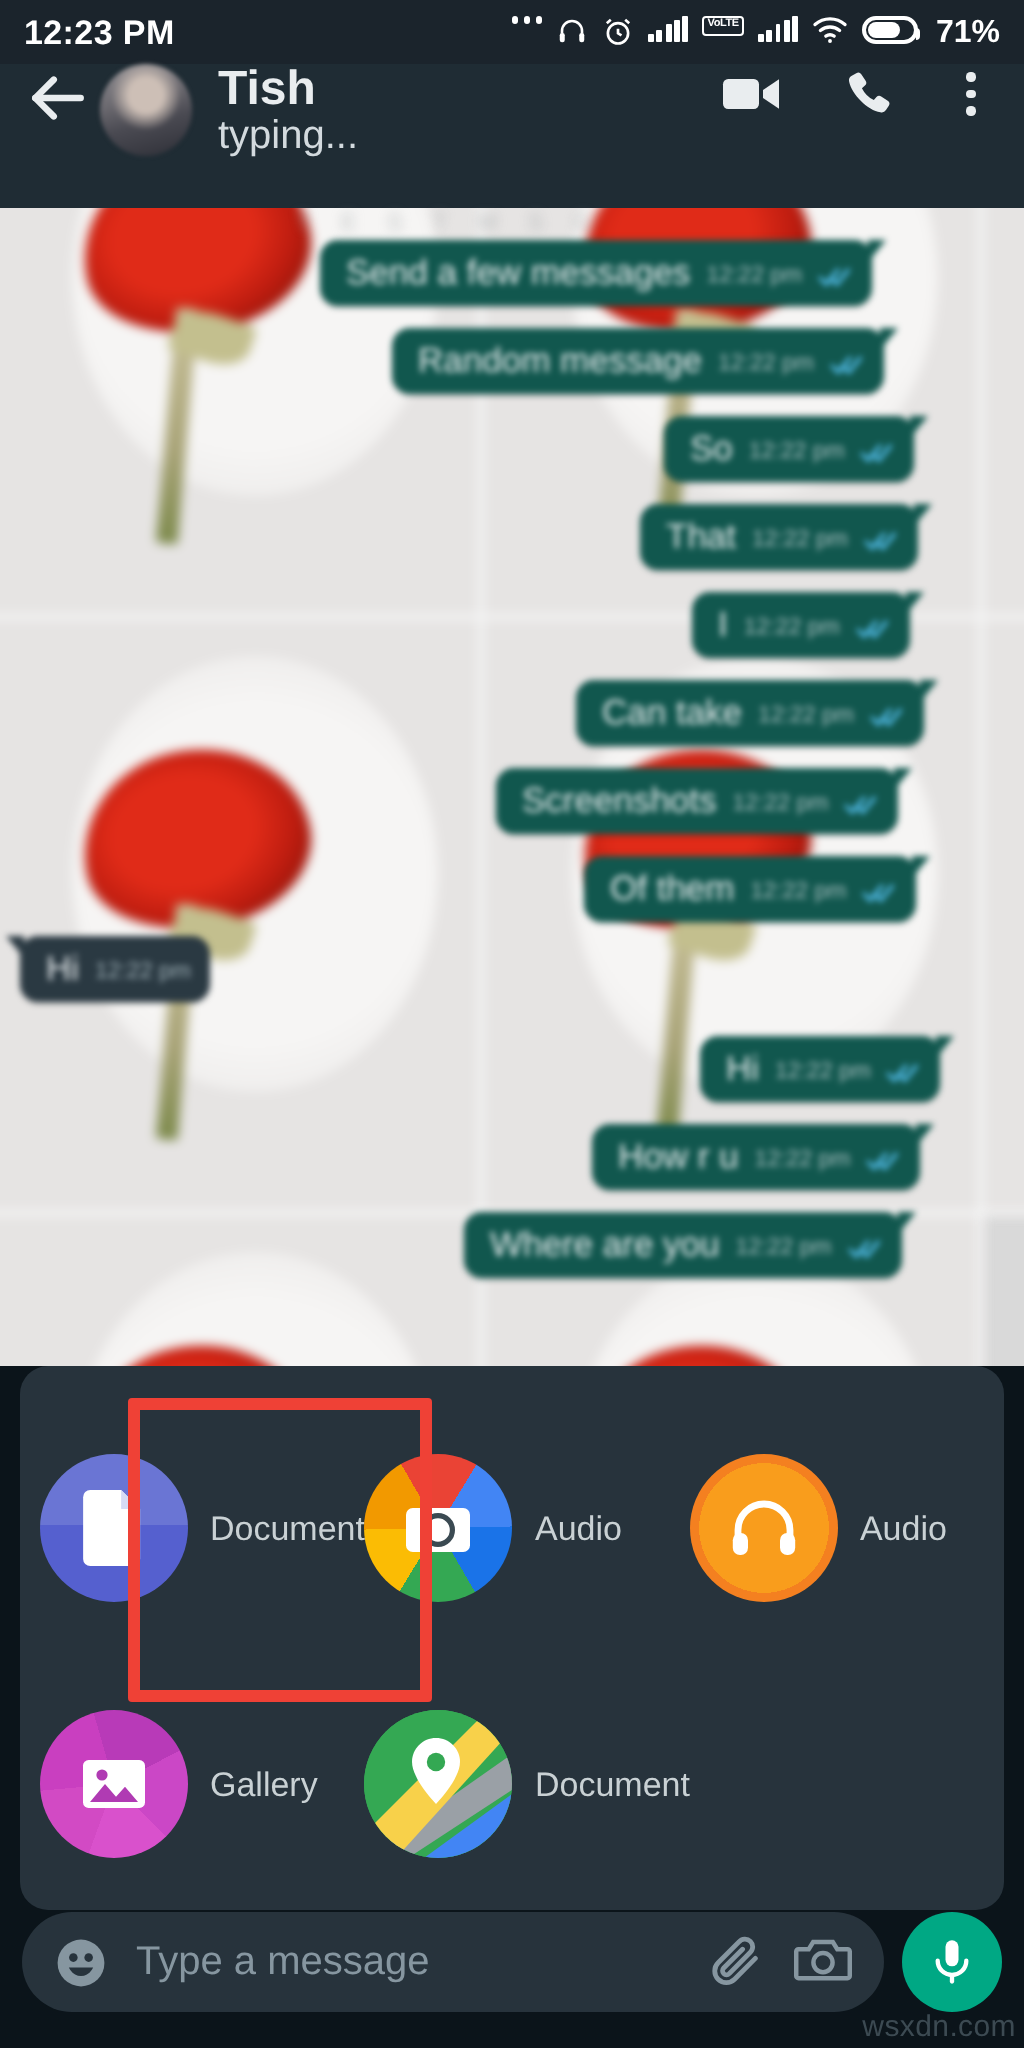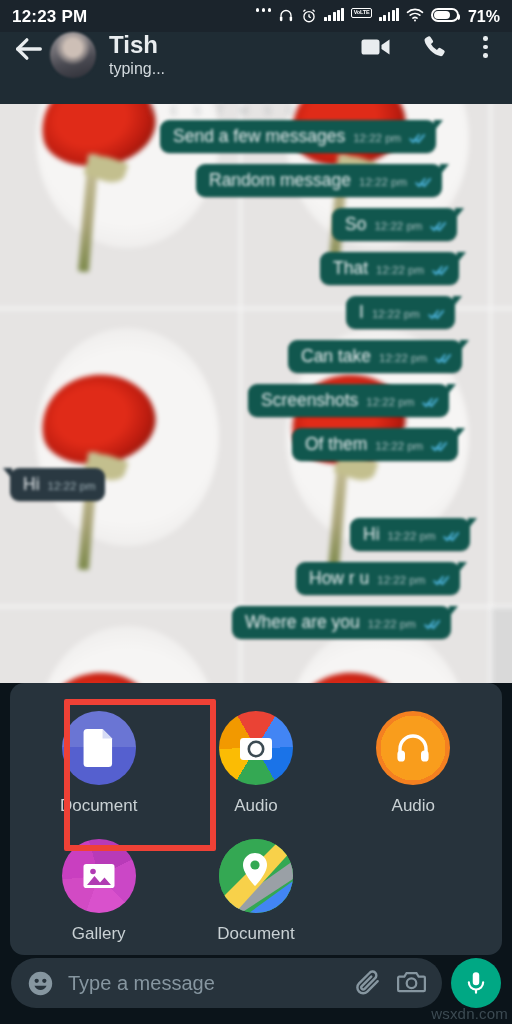--- a/index.html
+++ b/index.html
@@ -58,21 +58,21 @@
   #back-arrow { width: 34px; height: 34px; flex: none; color: #e9edef; }
   #avatar {
     width: 46px; height: 46px; border-radius: 50%; margin-left: 4px; flex: none;
     background:
       radial-gradient(circle at 50% 34%, #cdbfb6 0 22%, rgba(205,191,182,0) 46%),
       linear-gradient(165deg, #8f8d92 0%, #6c6a70 38%, #4a4a52 62%, #2e2f37 100%);
     filter: blur(1.1px);
   }
   #header-text { margin-left: 13px; display: flex; flex-direction: column; justify-content: center; }
   #contact-name { color: #e9edef; font-size: 24px; font-weight: bold; line-height: 26px; }
-  #contact-status { color: #d3dade; font-size: 16px; line-height: 19px; margin-top: 1px; }
+  #contact-status { color: #d3dade; font-size: 20px; line-height: 19px; margin-top: 1px; }
   #header-actions { margin-left: auto; display: flex; align-items: center; gap: 30px; padding-right: 6px; }
   .hdr-btn { color: #e9edef; display: flex; align-items: center; }
   #overflow-dots { display: flex; flex-direction: column; gap: 4px; padding: 4px 6px; }
   #overflow-dots i { width: 4.6px; height: 4.6px; background: #e9edef; border-radius: 50%; display: block; }
 
   
   #chat-area {
     position: absolute; top: 104px; left: 0; width: 512px; height: 579px;
     overflow: hidden; background: #d9d9d9;
   }
@@ -134,42 +134,42 @@
   #attach-panel {
     position: absolute; left: 10px; top: 683px; width: 492px; height: 272px;
     background: #27333c; border-radius: 14px;
     padding: 16px 10px 10px; z-index: 4;
   }
   .attach-grid {
     display: grid; grid-template-columns: repeat(3, 1fr); row-gap: 10px;
     height: 100%;
   }
   .attach-item {
-    display: flex; flex-direction: column; align-items: center;
+    display: flex; flex-direction: row; align-items: center;
     justify-content: flex-start; padding-top: 12px; gap: 11px;
   }
   .attach-circle {
     width: 74px; height: 74px; border-radius: 50%;
     display: flex; align-items: center; justify-content: center; position: relative;
   }
   .attach-label { color: #c9d1d4; font-size: 17px; line-height: 19px; }
   #highlight-box {
     position: absolute; left: 54px; top: 16px; width: 152px; height: 152px;
     border: 6px solid #ef4136; border-radius: 2px; z-index: 6; pointer-events: none;
   }
   
   .c-document { background: linear-gradient(180deg, #6a75d4 0 48%, #5560cf 48% 100%); }
   .c-gallery  { background: conic-gradient(from 200deg, #d24ac4 0 18%, #c93fc0 18% 40%, #b83ab8 40% 62%, #cb47c6 62% 82%, #d951cc 82% 100%); }
   .c-audio    { background: radial-gradient(circle at 50% 50%, #f99d1c 0 62%, #f48020 62% 100%); }
   .c-contact  { background: #29b6f6; }
 
   
   #input-bar {
     position: absolute; left: 0; bottom: 0; width: 512px; height: 69px;
-    display: flex; align-items: flex-end; padding: 16px 11px; gap: 9px;
+    display: flex; align-items: flex-start; padding: 1px 11px; gap: 9px;
     background: #0b141a; z-index: 5;
   }
   #compose-pill {
     flex: 1; height: 50px; background: #27333c; border-radius: 26px;
     display: flex; align-items: center; padding: 0 16px; gap: 14px;
   }
   #emoji-icon { width: 27px; height: 27px; flex: none; }
   #message-input {
     flex: 1; background: transparent; border: none; outline: none;
     color: #8696a0; font-size: 20px; font-family: "Liberation Sans", sans-serif;

